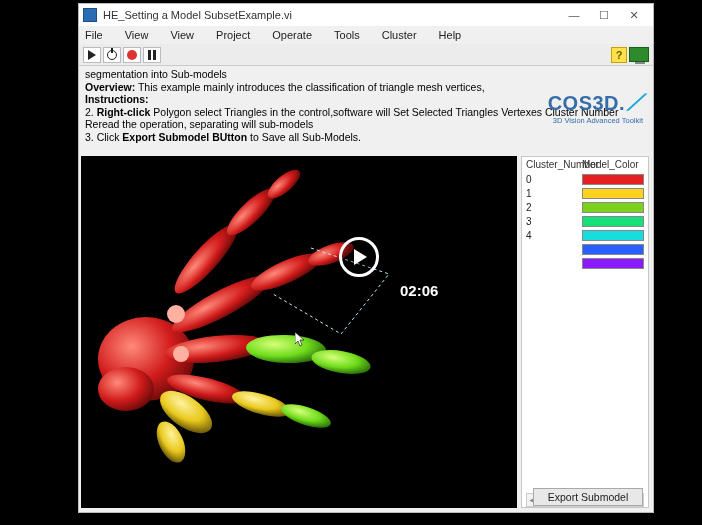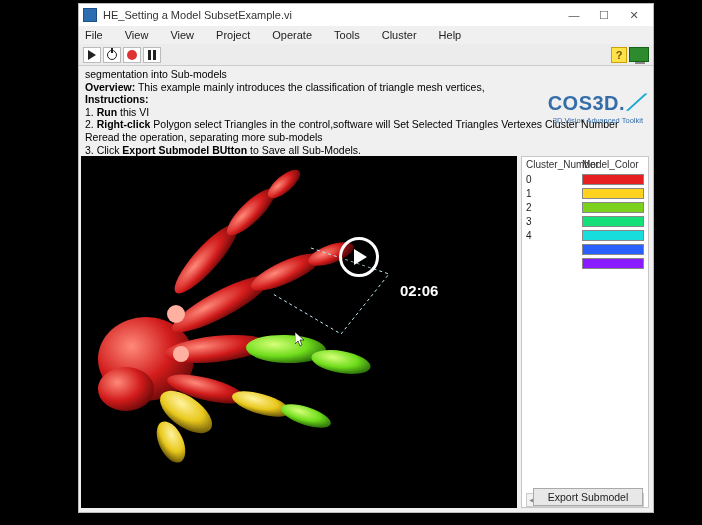--- a/index.html
+++ b/index.html
@@ -131,23 +131,22 @@
     </div>
     <div class="spacer"></div>
     <div class="tb-help">?</div>
     <div class="tb-mon"></div>
   </div>
 
   <div class="infobox">
     <div class="line">segmentation into Sub-models</div>
     <div class="line"><span class="bold">Overview:</span><span> This example mainly introduces the classification of triangle mesh vertices,</span></div>
     <div class="line bold">Instructions:</div>
-    <div class="line"><span>1. </span><span class="bold">Run</span><span> this VI</span></div>
     <div class="line"><span>2. </span><span class="bold">Right-click</span><span> Polygon select Triangles in the control,software will Set Selected Triangles Vertexes Cluster Number</span></div>
-    <div class="line">Reread the operation, separating more sub-models</div>
+    <div class="line">Reread the operation, separating will sub-models</div>
     <div class="line"><span>3. Click </span><span class="bold">Export Submodel BUtton</span><span> to Save all Sub-Models.</span></div>
   </div>
 
   <div class="brand">
     <div class="brand-title"><span>COS3D.</span><span class="swoosh">⟋</span></div>
     <div class="brand-sub">3D Vision Advanced Toolkit</div>
   </div>
 
   <div class="main">
     <div class="viewport">

